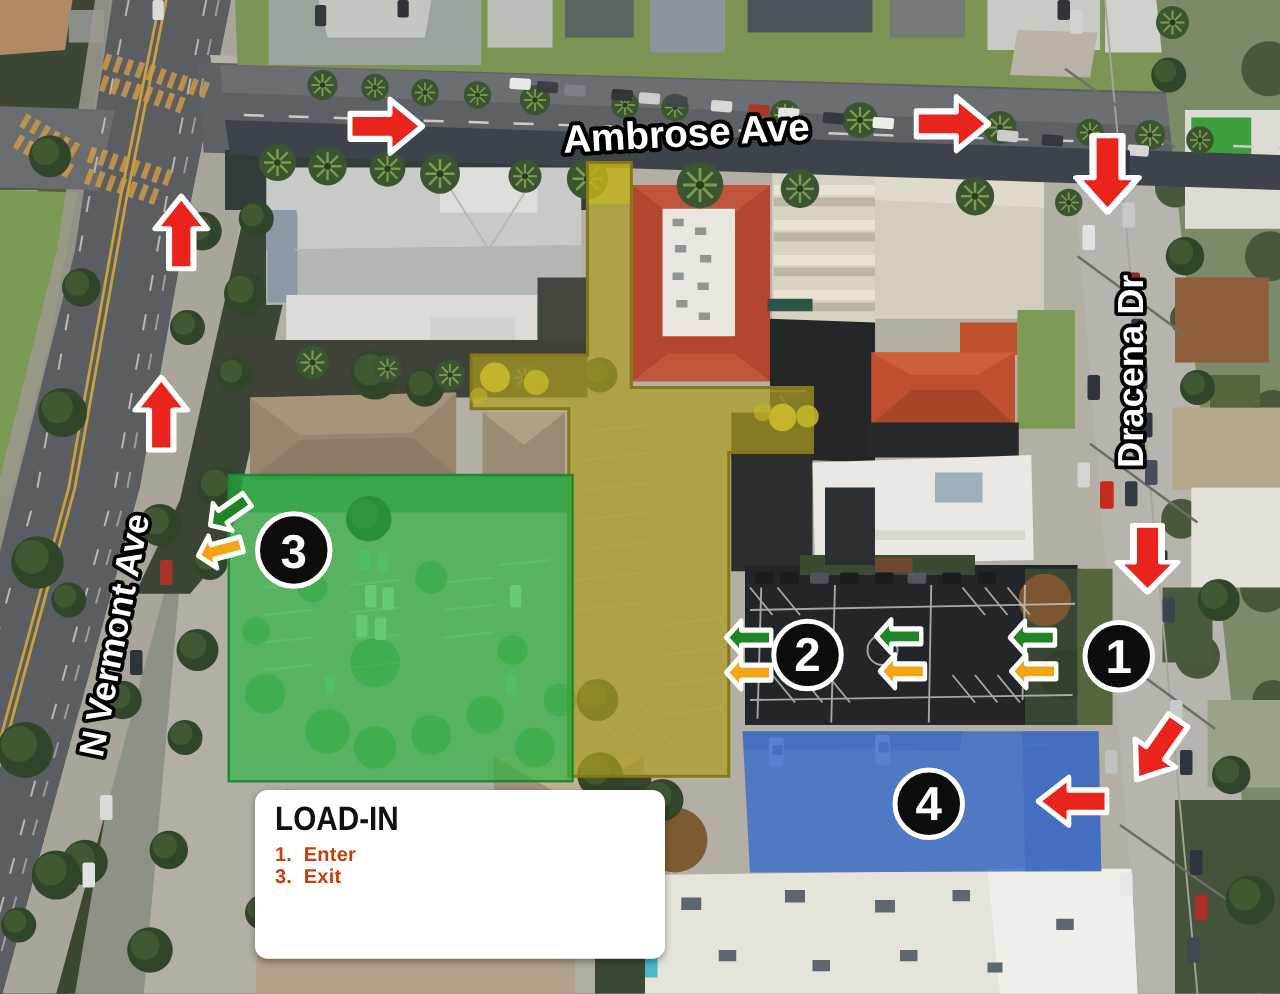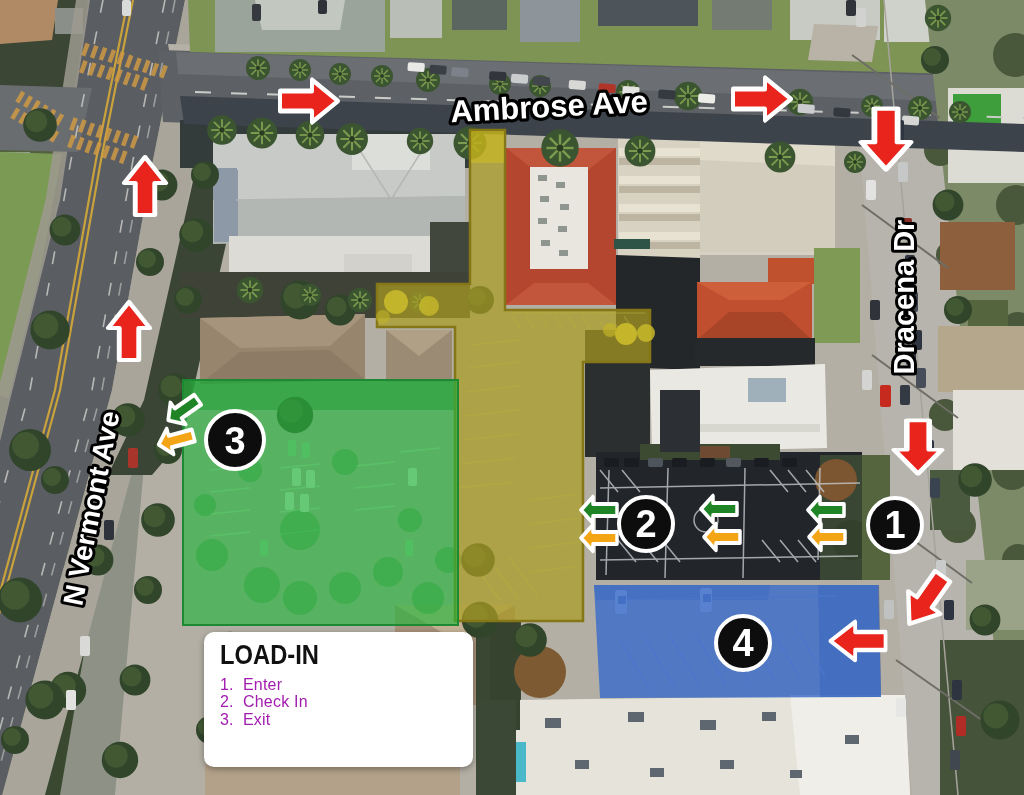--- a/index.html
+++ b/index.html
@@ -620,21 +620,20 @@
 
  <g font-family="Liberation Sans, sans-serif" font-weight="bold" fill="#ffffff" stroke="#000000" stroke-linejoin="round" style="paint-order:stroke fill">
   <text x="549" y="117" font-size="31" stroke-width="6.5" text-anchor="middle" transform="rotate(-3 549 106)">Ambrose Ave</text>
   <text x="91" y="518" font-size="28" stroke-width="6" text-anchor="middle" transform="rotate(-79 91 508)">N Vermont Ave</text>
   <text x="903" y="308" font-size="29" stroke-width="6" text-anchor="middle" transform="rotate(-90 903 297)">Dracena Dr</text>
  </g>
 </g>
 </svg>
 
 
-<div style="position:absolute;left:204px;top:632px;width:269px;height:135px;background:#fff;border-radius:10px;box-shadow:0 2px 6px rgba(0,0,0,.35);">
+<div style="position:absolute;left:204px;top:632px;width:328px;height:135px;background:#fff;border-radius:10px;box-shadow:0 2px 6px rgba(0,0,0,.35);">
  <div style="position:absolute;left:16px;top:8px;font-size:27px;font-weight:bold;color:#111;transform:scale(0.88,1);transform-origin:0 0;">LOAD-IN</div>
- <div style="position:absolute;left:16px;top:44px;font-size:16px;font-weight:normal;color:#a21caf;line-height:17.3px;letter-spacing:0.2px;">
+ <div style="position:absolute;left:16px;top:44px;font-size:16px;font-weight:bold;color:#c2410c;line-height:17.3px;letter-spacing:0.2px;">
   <div><span style="display:inline-block;width:23px;">1.</span>Enter</div>
-  <div><span style="display:inline-block;width:23px;">2.</span>Check In</div>
   <div><span style="display:inline-block;width:23px;">3.</span>Exit</div>
  </div>
 </div>
 </div>
 
 </body></html>

